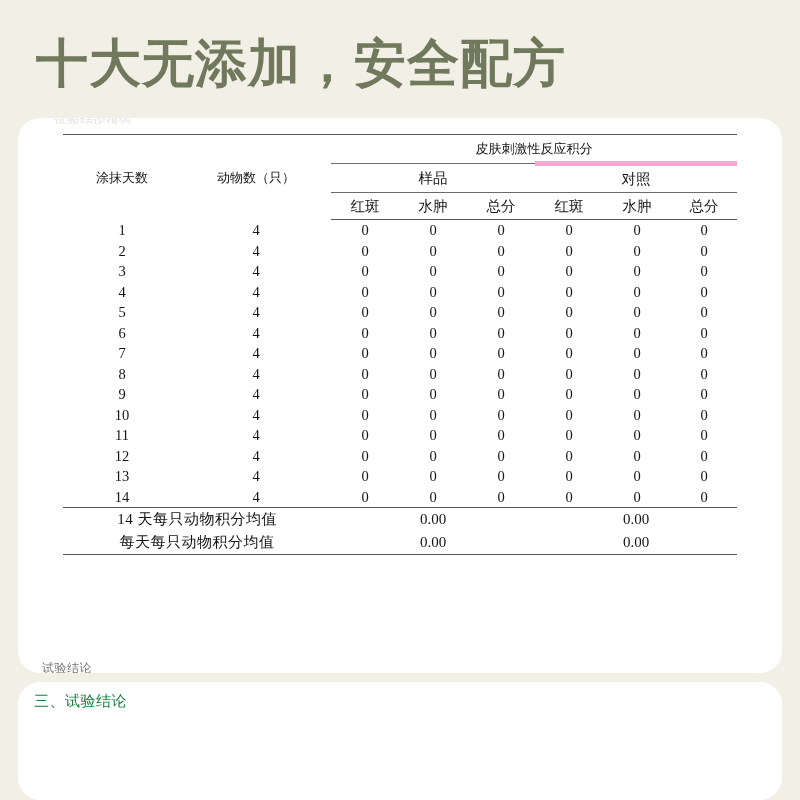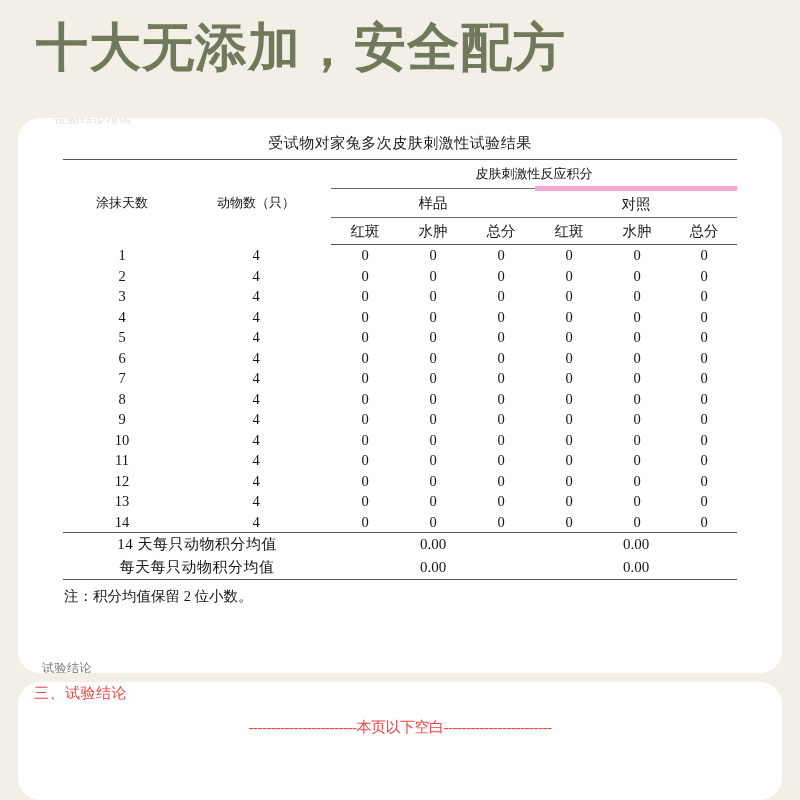--- a/index.html
+++ b/index.html
@@ -12,21 +12,21 @@
     background: #f2efe6;
     font-family: "Liberation Serif", "DejaVu Serif", serif;
     overflow: hidden;
     position: relative;
   }
 
   
   .headline {
     position: absolute;
     left: 36px;
-    top: 18px;
+    top: 34px;
     font-family: "DejaVu Sans", "Liberation Sans", sans-serif;
     font-size: 52px;
     font-weight: 700;
     letter-spacing: 1px;
     color: #70795c;
     line-height: 1.15;
     white-space: nowrap;
   }
 
   
@@ -127,23 +127,23 @@
     font-size: 12px;
     color: #737373;
     letter-spacing: .5px;
     white-space: nowrap;
   }
 
   
   .concl-inner {
     position: absolute;
     left: 16px;
-    top: 2px;
+    top: 10px;
     right: 16px;
-    color: #ef4444;
+    color: #15803d;
     font-size: 15px;
   }
   .concl-heading {
     letter-spacing: .5px;
     padding-bottom: 7px;
   }
   .concl-body {
     text-indent: 2em;
     line-height: 1.45;
     white-space: nowrap;
@@ -160,21 +160,20 @@
 <body>
 
 <div class="headline">十大无添加，安全配方</div>
 
 <div class="card card-table">
 
   <div class="clip-fragment">试验结论报告</div>
 
   <div class="table-wrap">
 
-    <div class="tbl-title">受试物对家兔多次皮肤刺激性试验结果</div>
 
     <table class="rpt">
       <colgroup>
         <col style="width:118px">
         <col style="width:150px">
         <col style="width:68px">
         <col style="width:68px">
         <col style="width:68px">
         <col style="width:68px">
         <col style="width:68px">
@@ -351,24 +350,22 @@
             <td colspan="3">0.00</td>
           </tr>
           <tr class="sum-row">
             <td colspan="2" class="sum-label" style="border-bottom: 1.6px solid rgb(85, 85, 85);">每天每只动物积分均值</td>
             <td colspan="3" style="border-bottom: 1.6px solid rgb(85, 85, 85);">0.00</td>
             <td colspan="3" style="border-bottom: 1.6px solid rgb(85, 85, 85);">0.00</td>
           </tr>
         </tbody>
     </table>
 
-    <div class="note">注：积分均值保留 2 位小数。</div>
   </div>
 
   <div class="card-bottom-clip">试验结论</div>
 </div>
 
 <div class="card card-conclusion">
   <div class="concl-inner">
     <div class="concl-heading">三、试验结论</div>
-    <div class="concl-blank">------------------------本页以下空白------------------------</div>
   </div>
 </div>
 
 </body></html>

